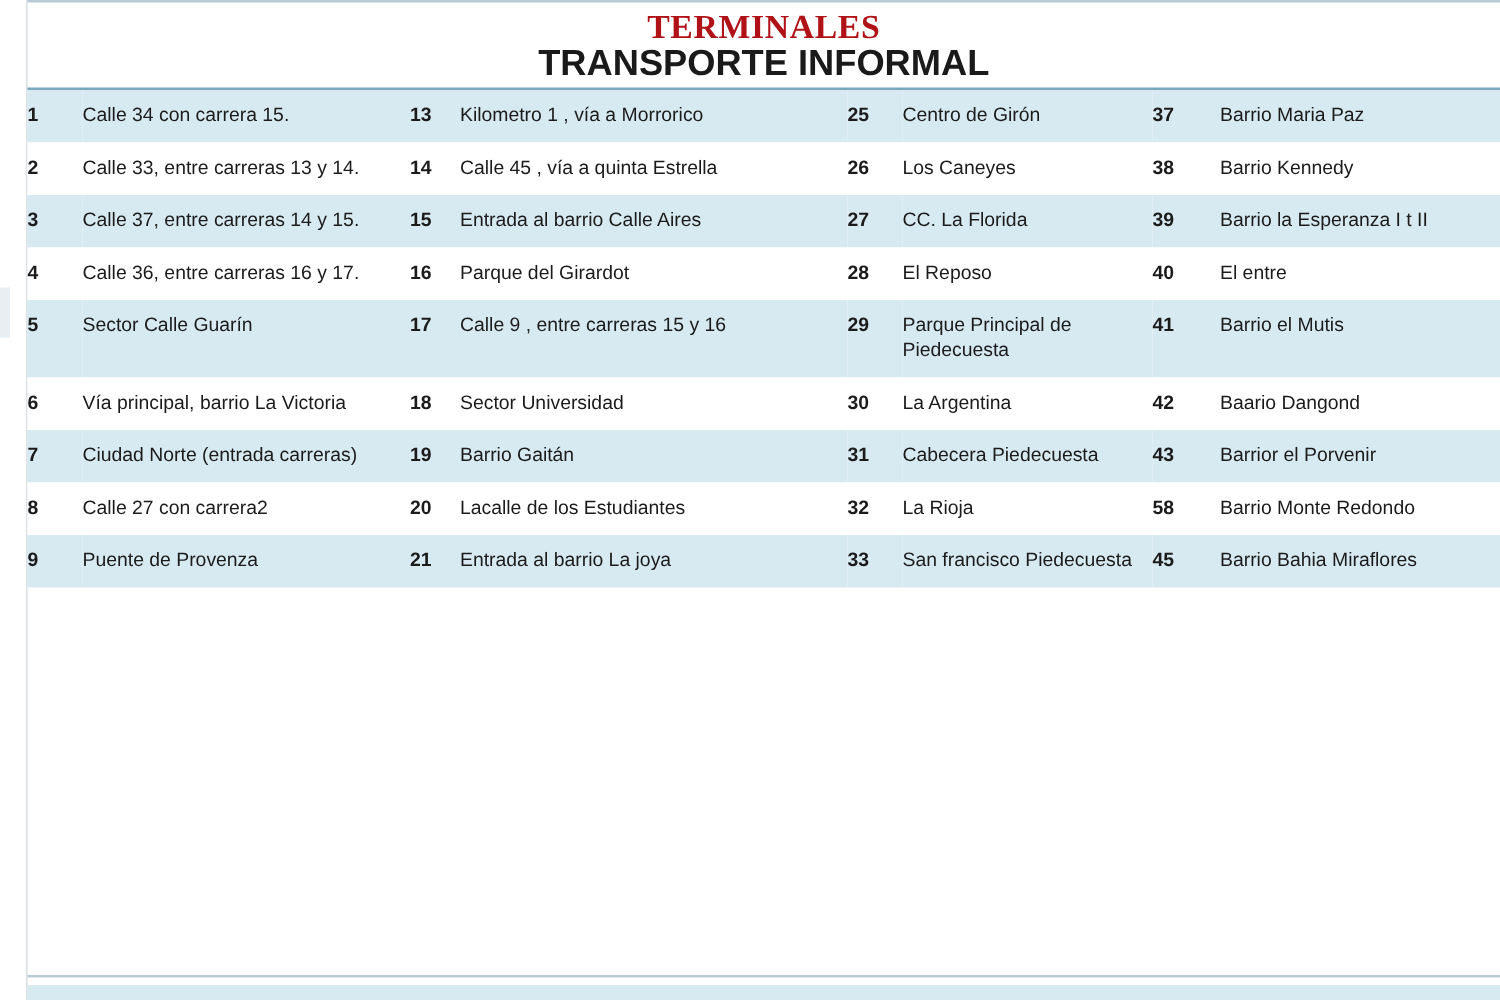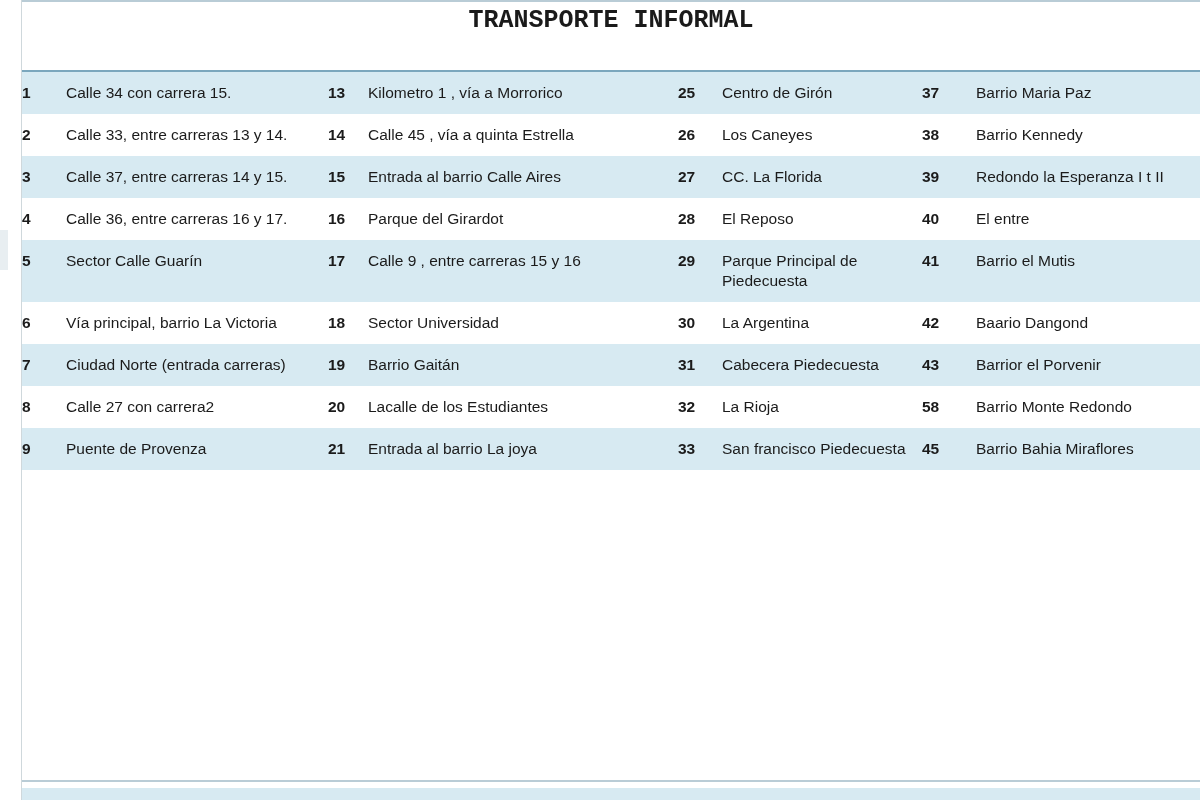--- a/index.html
+++ b/index.html
@@ -43,23 +43,23 @@
   }
   .title-main {
     font-family: "Liberation Serif", serif;
     font-weight: bold;
     font-size: 27px;
     letter-spacing: 0.5px;
     color: #b01217;
     line-height: 30px;
   }
   .title-sub {
-    font-family: Liberation Mono, monospace;
+    font-family: Liberation Sans, sans-serif;
     font-weight: bold;
-    font-size: 25px;
+    font-size: 29px;
     color: #1a1a1a;
     line-height: 30px;
   }
   .table-rule {
     position: absolute;
     left: 22px; right: 0;
     height: 2px;
     background: #7ba7bd;
   }
   table.terminals {
@@ -121,20 +121,21 @@
 </head>
 <body>
 
 <div class="page">
 
   <div class="left-margin"></div>
   <div class="edge-mark"></div>
   <div class="top-rule"></div>
 
   <div class="title-block">
+    <div class="title-main">TERMINALES</div>
     <div class="title-sub">TRANSPORTE INFORMAL</div>
   </div>
 
   <div class="table-rule" style="top:70px;"></div>
 
   <table class="terminals">
     <colgroup>
       <col class="c-num">
         <col class="c-name1">
       <col class="c-num2">
@@ -166,21 +167,21 @@
           <td class="name">Barrio Kennedy</td>
         </tr>
         <tr class="shaded">
           <td class="num">3</td>
           <td class="name">Calle 37, entre carreras 14 y 15.</td>
           <td class="num">15</td>
           <td class="name">Entrada al barrio Calle Aires</td>
           <td class="num">27</td>
           <td class="name">CC. La Florida</td>
           <td class="num">39</td>
-          <td class="name">Redondo la Esperanza I t II</td>
+          <td class="name">Barrio la Esperanza I t II</td>
         </tr>
         <tr class="plain">
           <td class="num">4</td>
           <td class="name">Calle 36, entre carreras 16 y 17.</td>
           <td class="num">16</td>
           <td class="name">Parque del Girardot</td>
           <td class="num">28</td>
           <td class="name">El Reposo</td>
           <td class="num">40</td>
           <td class="name">El entre</td>

